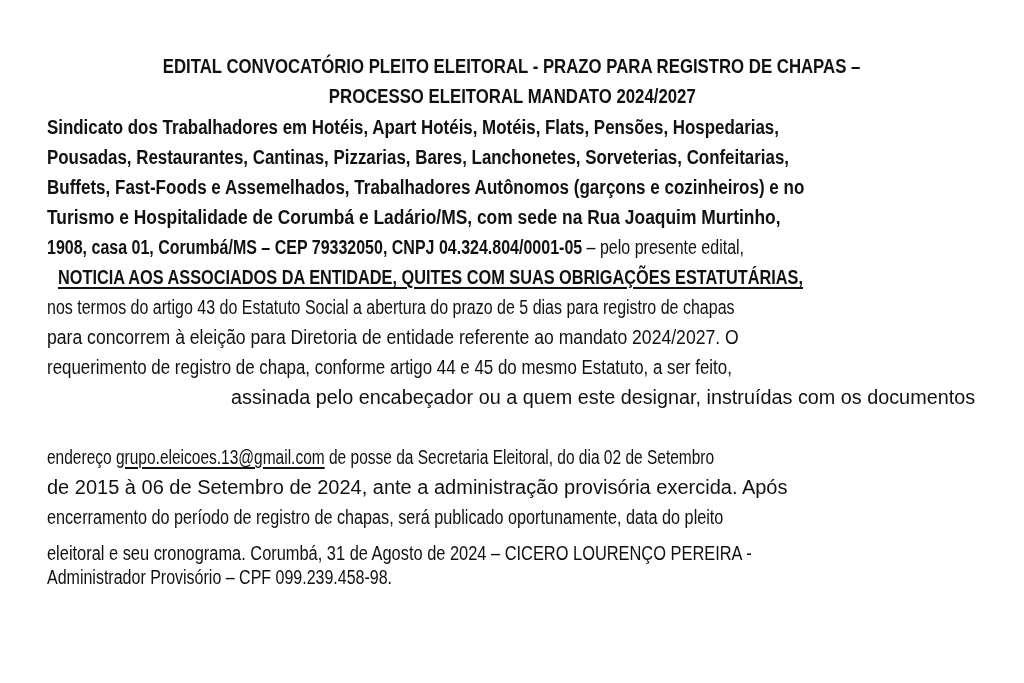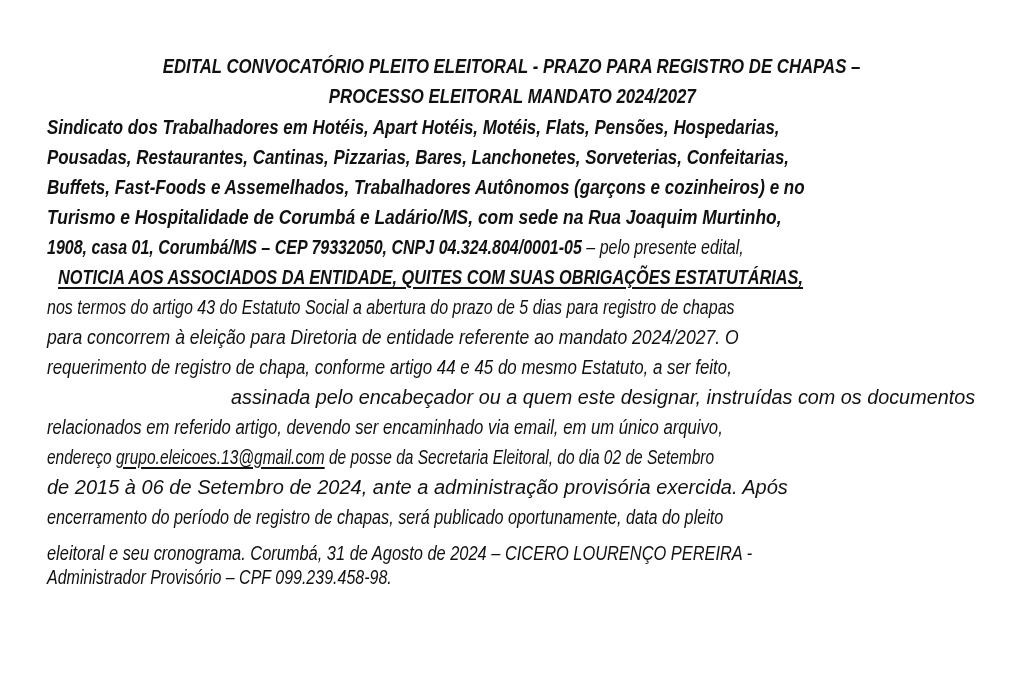--- a/index.html
+++ b/index.html
@@ -14,21 +14,20 @@
       position: relative;
       font-family: "Liberation Sans", sans-serif;
       color: #111111;
     }
     .page {
       position: absolute;
       left: 0; top: 0;
       width: 1024px;
       height: 683px;
       background: #ffffff;
-      font-style: italic;
     }
     .line {
       position: absolute;
       left: 47px;
       width: 936px;
       height: 26px;
       white-space: nowrap;
       font-size: 20px;
       line-height: 26px;
       transform-origin: left center;
@@ -91,23 +90,20 @@
   </div>
   <div class="line" style="top:324px;">
     <span class="inner" style="transform:scaleX(0.88);">para concorrem à eleição para Diretoria de entidade referente ao mandato 2024/2027. O</span>
   </div>
   <div class="line" style="top:354px;">
     <span class="inner" style="transform:scaleX(0.845);">requerimento de registro de chapa, conforme artigo 44 e 45 do mesmo Estatuto, a ser feito,</span>
   </div>
   <div class="line" style="top:384px;text-align:right;">
     <span class="inner" style="transform:scaleX(0.99);">assinada pelo encabeçador ou a quem este designar, instruídas com os documentos</span>
   </div>
-  <div class="line" style="top:414px;">
-    <span class="inner" style="transform:scaleX(0.835);">relacionados em referido artigo, devendo ser encaminhado via email, em um único arquivo,</span>
-  </div>
   <div class="line" style="top:444px;">
     <span class="inner" style="transform:scaleX(0.775);">
       <span>endereço </span><a class="email">grupo.eleicoes.13@gmail.com</a><span> de posse da Secretaria Eleitoral, do dia 02 de Setembro</span>
     </span>
   </div>
   <div class="line" style="top:474px;">
     <span class="inner" style="transform:scaleX(1.0);">de 2015 à 06 de Setembro de 2024, ante a administração provisória exercida. Após</span>
   </div>
   <div class="line" style="top:504px;">
     <span class="inner" style="transform:scaleX(0.81);">encerramento do período de registro de chapas, será publicado oportunamente, data do pleito</span>

